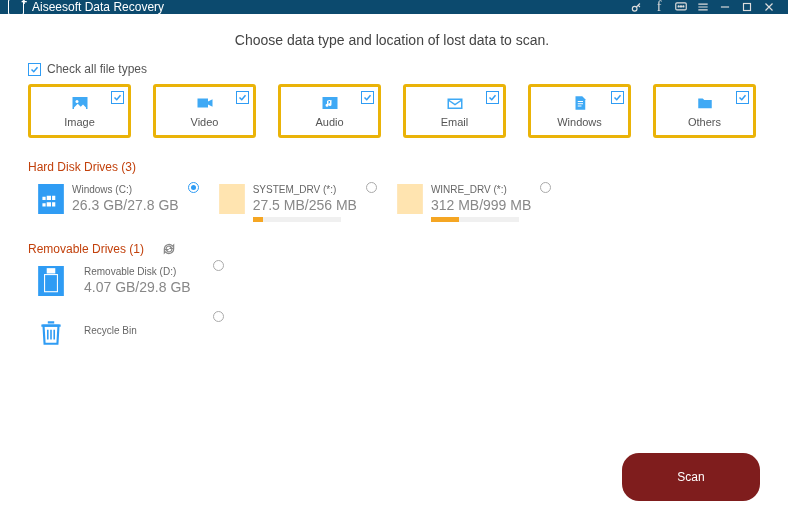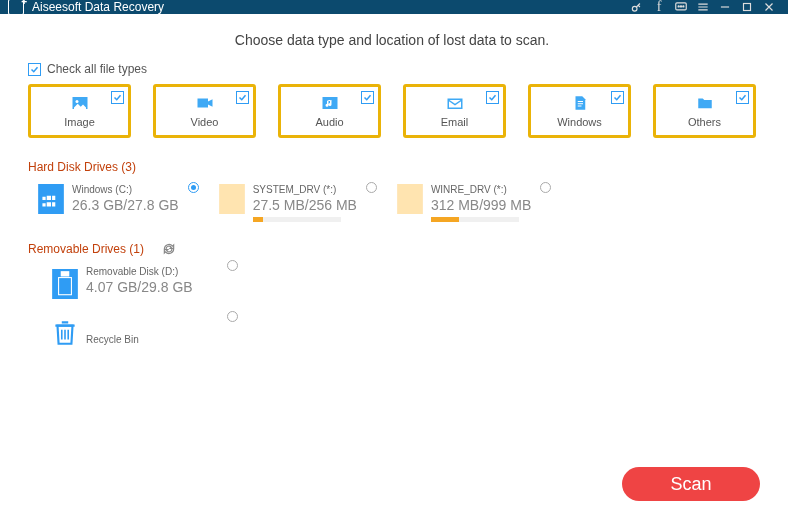--- a/index.html
+++ b/index.html
@@ -25,22 +25,22 @@
   .drive { display: flex; align-items: flex-start; gap: 8px; position: relative; }
   .drive .radio { position: absolute; top: -2px; right: -20px; width: 11px; height: 11px; border-radius: 50%; border: 1px solid #aaa; background: #fff; cursor: pointer; }
   .drive .radio.sel { border-color: #2f9cf4; }
   .drive .radio.sel::after { content: ""; position: absolute; inset: 2px; background: #2f9cf4; border-radius: 50%; }
   .dicon { width: 26px; height: 30px; flex-shrink: 0; }
   .dinfo .nm { font-size: 10px; color: #666; margin-bottom: 2px; }
   .dinfo .sz { font-size: 14px; color: #888; margin-bottom: 4px; }
   .bar { width: 88px; height: 5px; background: #f0f0f0; position: relative; }
   .bar .fill { position: absolute; top: 0; left: 0; bottom: 0; }
   .refresh { width: 14px; height: 14px; cursor: pointer; margin-left: 10px; }
-  .scan-btn { position: absolute; right: 28px; bottom: 18px; width: 138px; height: 34px; background: #ef4444; color: #fff; border: none; border-radius: 17px; font-size: 18px; cursor: pointer; }
-  .single-drive { display: flex; align-items: flex-end; gap: 8px; margin-left: 24px; margin-bottom: 18px; position: relative; width: 200px; }
+  .scan-btn { position: absolute; right: 28px; bottom: 18px; width: 138px; height: 48px; background: #7f1d1d; color: #fff; border: none; border-radius: 17px; font-size: 12px; cursor: pointer; }
+  .single-drive { display: flex; align-items: flex-start; gap: 20px; margin-left: 10px; margin-bottom: 18px; position: relative; width: 200px; }
   .single-drive .radio { position: absolute; top: -6px; right: 14px; width: 11px; height: 11px; border-radius: 50%; border: 1px solid #aaa; background:#fff; cursor:pointer; }
 </style>
 </head>
 <body>
 
 <div class="titlebar">
   <div class="logo"></div>
   <div class="title">Aiseesoft Data Recovery</div>
   <div class="ctl">
     <svg viewBox="0 0 24 24" fill="none" stroke="#ddd" stroke-width="2">

